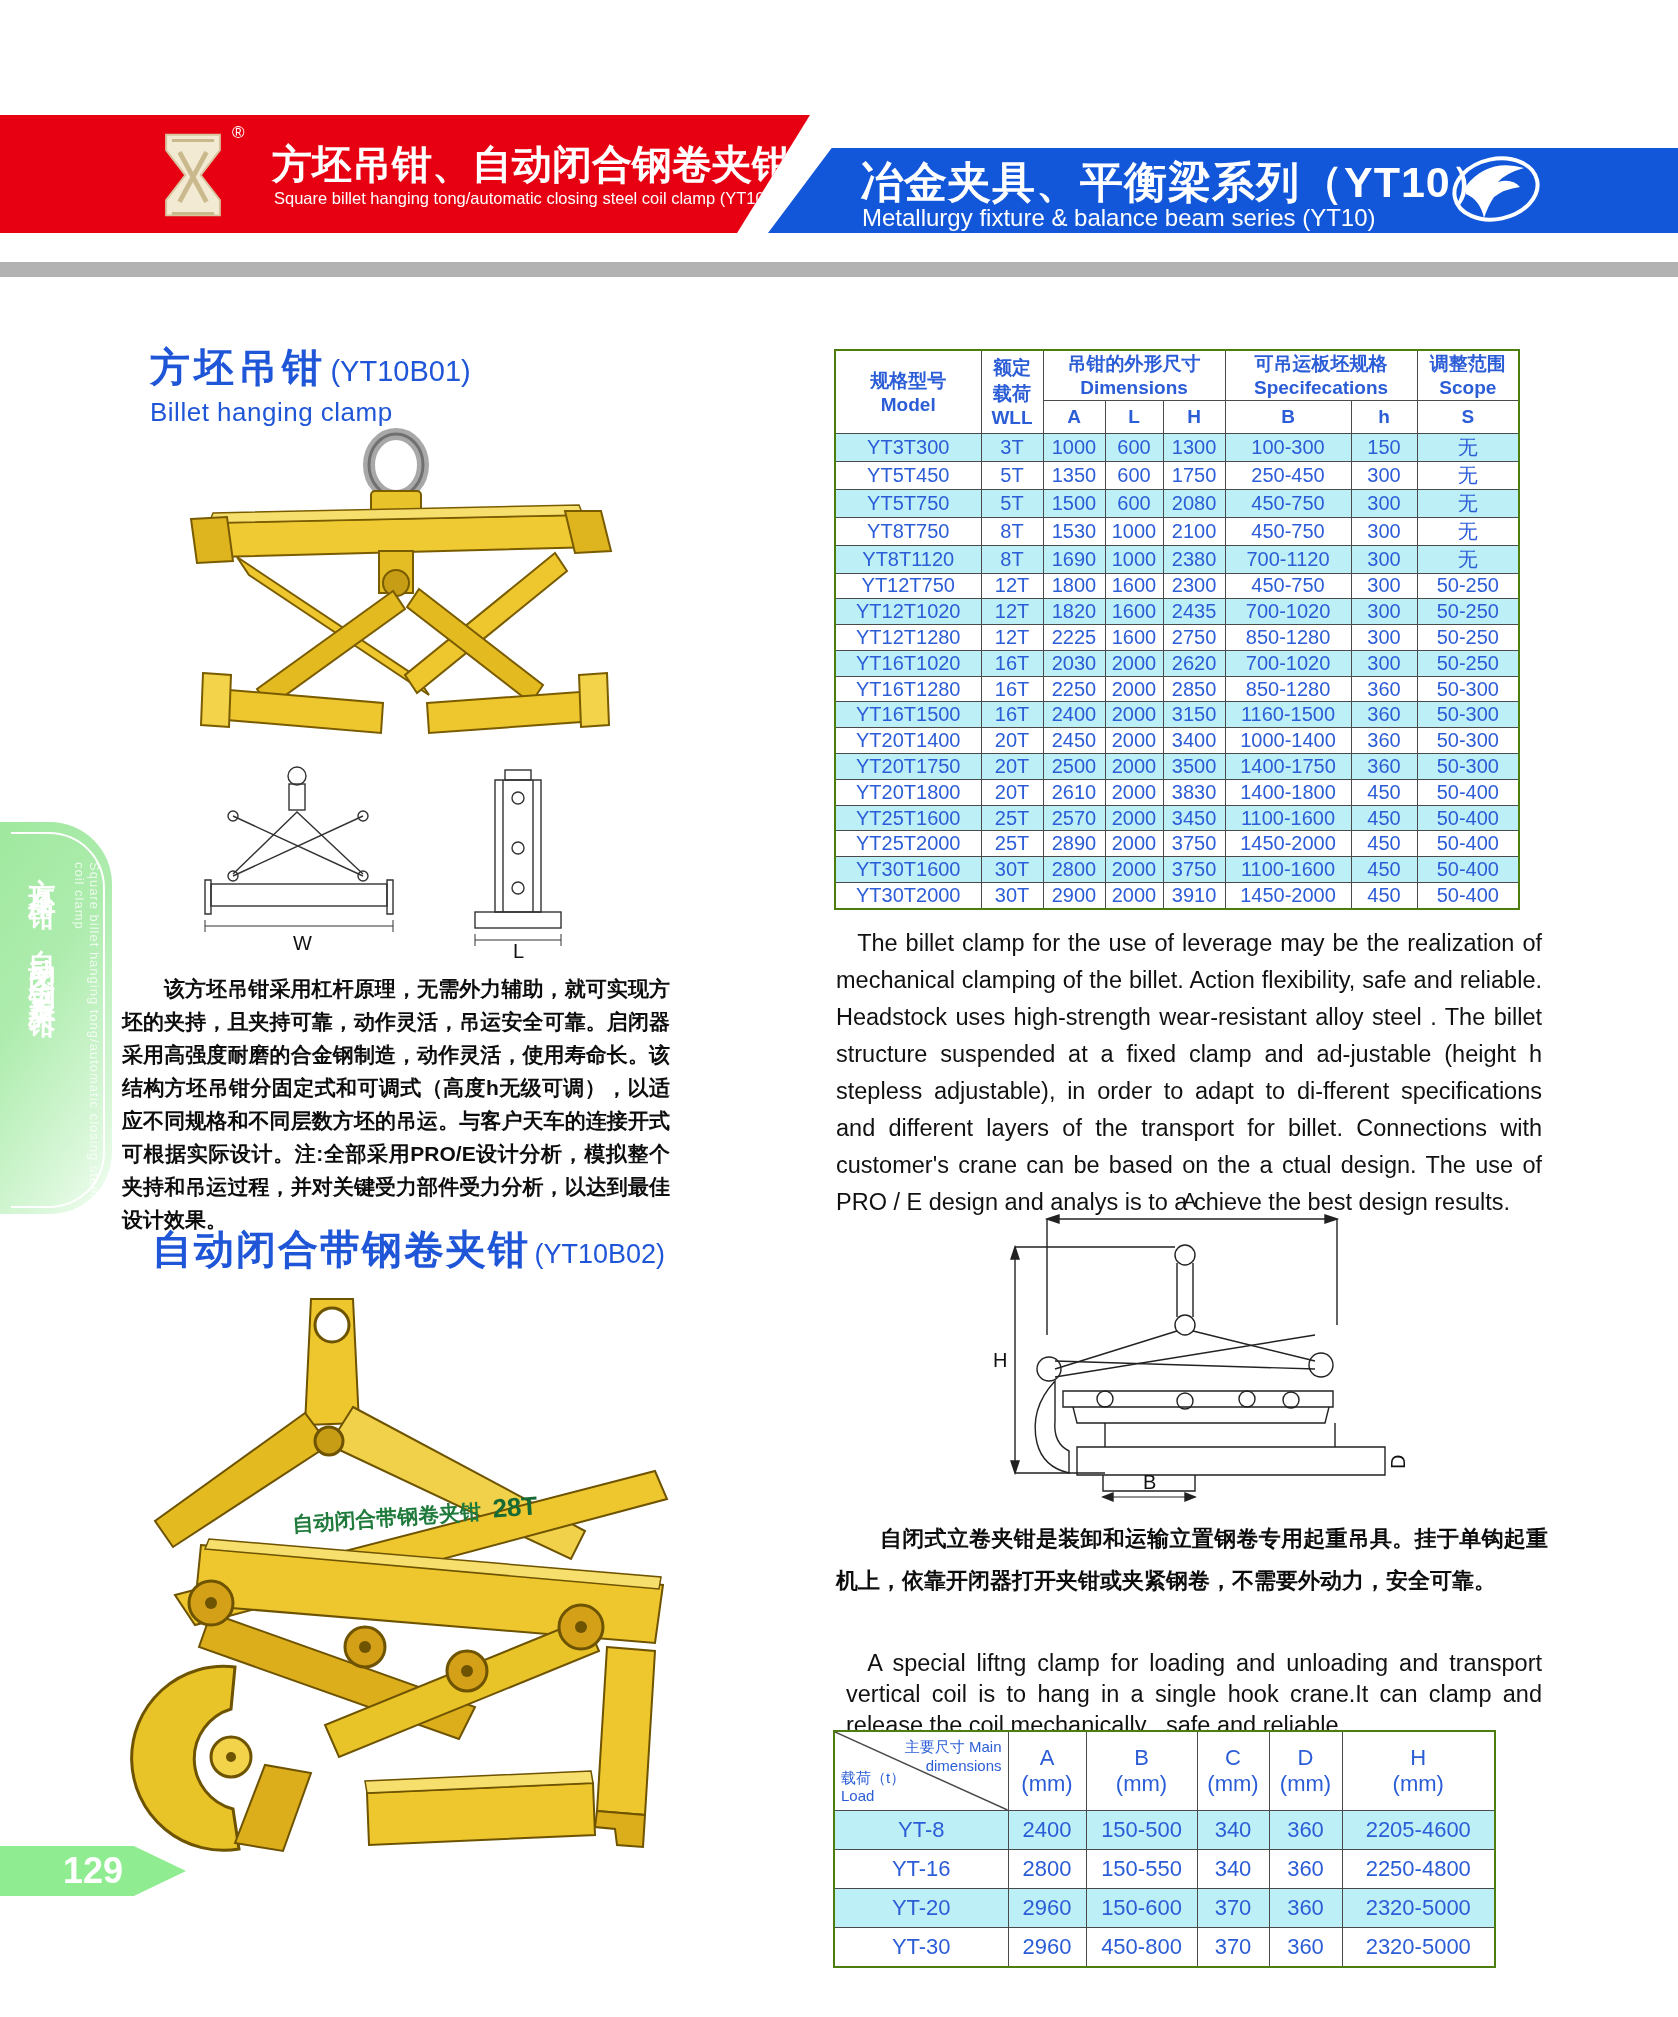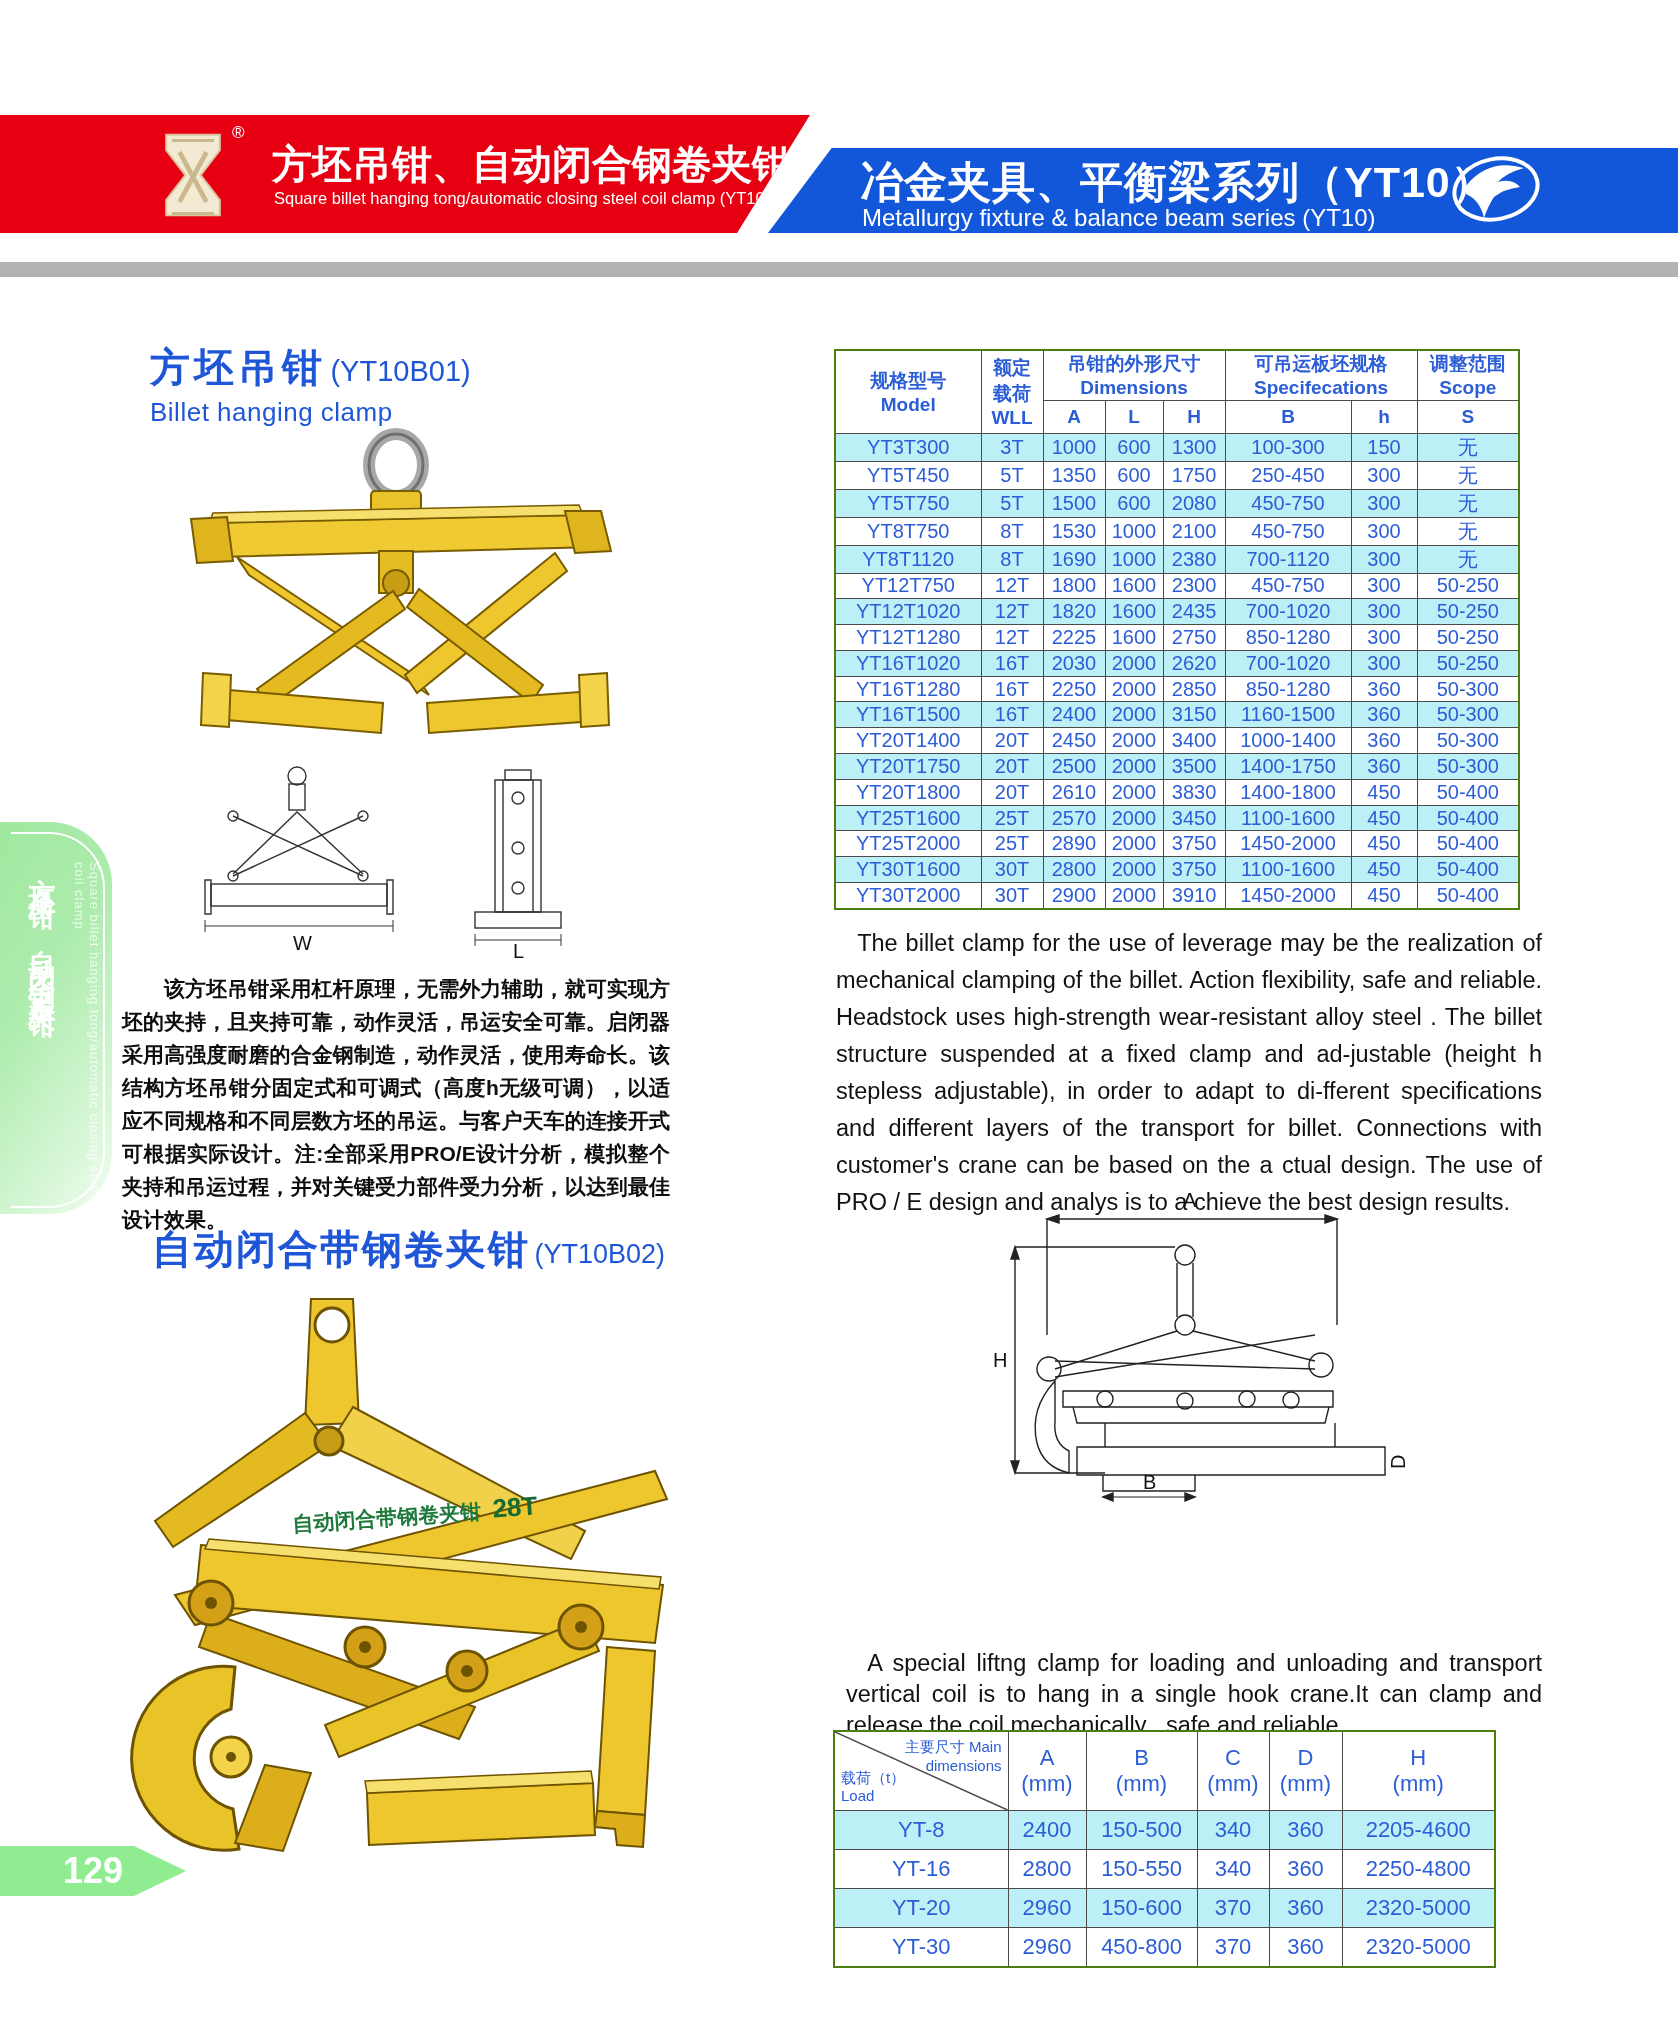--- a/index.html
+++ b/index.html
@@ -438,20 +438,21 @@
       <path d="M118 290 L118 306 L210 306 L210 290"></path>
       <path d="M118 312 L210 312" stroke-width="1"></path>
       <path d="M118 312 L128 308 L128 316 Z M210 312 L200 308 L200 316 Z" fill="#222"></path>
     </g>
     <text class="dimtext" x="198" y="22">A</text>
     <text class="dimtext" x="8" y="182">H</text>
     <text class="dimtext" x="158" y="304">B</text>
     <text class="dimtext" x="408" y="284" transform="rotate(-90 414 278)">D</text>
   </svg>
 
+  <div class="para-cn" style="left:836px;top:1518px;width:712px;font-size:22px;line-height:42px;">自闭式立卷夹钳是装卸和运输立置钢卷专用起重吊具。挂于单钩起重机上，依靠开闭器打开夹钳或夹紧钢卷，不需要外动力，安全可靠。</div>
   <div class="para-en" style="left:846px;top:1648px;width:696px;font-size:23.5px;line-height:31px;text-indent:0.9em;">A special liftng clamp for loading and unloading and transport vertical coil is to hang in a single hook crane.It can clamp and release the coil mechanically , safe and reliable.</div>
 
   <table class="t2">
     <colgroup>
       <col style="width:174px">
         <col style="width:78px">
         <col style="width:111px">
       <col style="width:72px">
         <col style="width:73px">
         <col style="width:153px">

